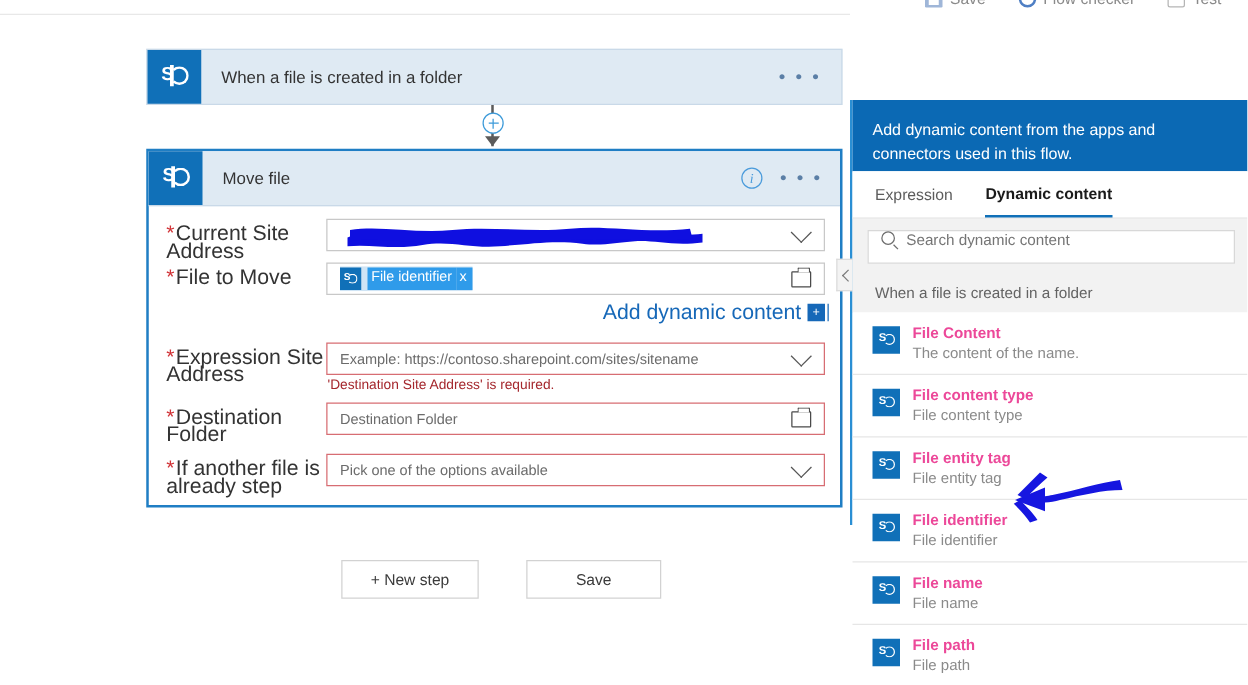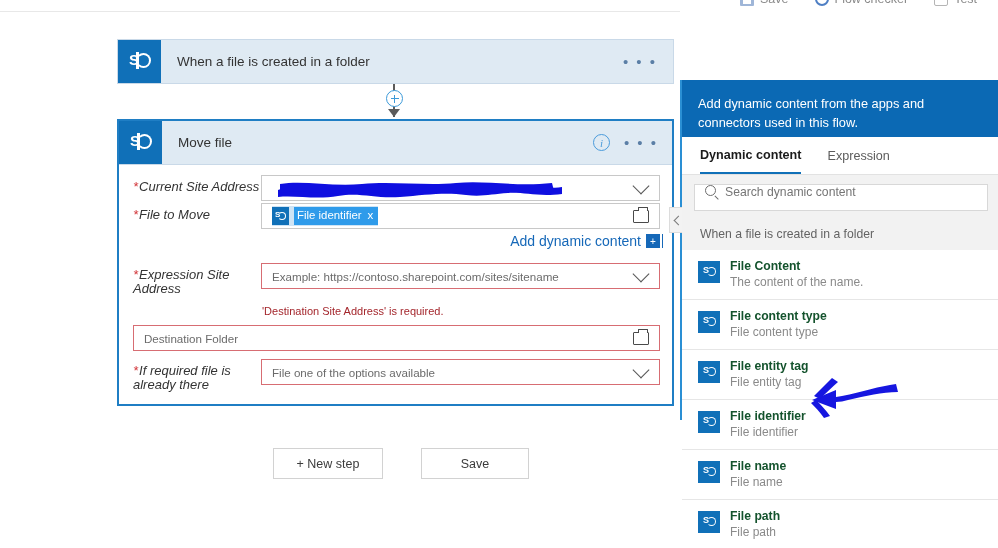--- a/index.html
+++ b/index.html
@@ -182,25 +182,24 @@
 
   .form { padding: 10px 0 0 0; }
   .row {
     display: flex;
     padding: 0 12px 0 14px;
     margin-bottom: 2px;
   }
   .lbl {
     width: 128px;
     flex: 0 0 128px;
-    font-size: 13px;
+    font-size: 17px;
     color: #333333;
     line-height: 14px;
     padding-top: 5px;
-    font-style: italic;
   }
   .req { color: #d13438; margin-right: 1px; }
   .fld { flex: 1 1 auto; }
 
   .input {
     height: 26px;
     border: 1px solid #c8c8c8;
     background: #ffffff;
     display: flex;
     align-items: center;
@@ -232,21 +231,21 @@
     content: ""; position: absolute;
     left: 4px; top: -4px; width: 8px; height: 3px;
     border: 1.3px solid #4a4a4a;
     border-bottom: none;
     border-top-left-radius: 1px; border-top-right-radius: 1px;
     background: #ffffff;
   }
   .errmsg {
     color: #a4262c;
     font-size: 11px;
-    margin-top: 16px;
+    margin-top: 2px;
     padding-left: 1px;
   }
 
   
   .scribble-wrap { position: relative; width: 100%; height: 26px; }
   .scribble {
     position: absolute;
     left: 4px; top: 3px;
   }
 
@@ -288,21 +287,21 @@
     line-height: 13px;
     cursor: pointer;
   }
   .adc-row {
     display: flex;
     justify-content: flex-end;
     align-items: center;
     margin-top: 4px;
     gap: 5px;
   }
-  .adc-link { color: #1668b8; font-size: 14px; }
+  .adc-link { color: #1668b8; font-size: 17px; }
   .adc-btn {
     width: 14px; height: 14px;
     background: #1668b8;
     color: #ffffff;
     font-size: 10px;
     display: flex; align-items: center; justify-content: center;
     position: relative;
   }
   .adc-btn::after {
     content: ""; position: absolute; right: -3px; top: 0;
@@ -418,21 +417,21 @@
     flex: 0 0 auto;
     margin: 2px 10px 0 0;
   }
   .dc-ico .s { position: absolute; left: 5px; top: 4px; color: #fff; font-size: 9px; font-weight: bold; }
   .dc-ico .r {
     position: absolute; right: 4px; top: 6px;
     width: 9px; height: 9px; border: 1.3px solid #fff; border-radius: 50%;
     border-left-color: transparent; box-sizing: border-box;
   }
   .dc-text { display: flex; flex-direction: column; gap: 1px; }
-  .dc-title { font-size: 12.2px; font-weight: bold; color: #14532d; line-height: 15px; }
+  .dc-title { font-size: 12.2px; font-weight: bold; color: #ec4899; line-height: 15px; }
   .dc-desc { font-size: 12px; color: #8a8a8a; line-height: 15px; }
 
   .panel-collapse {
     position: absolute;
     left: -13px; top: 127px;
     width: 13px; height: 26px;
     background: #f3f3f3;
     border: 1px solid #dcdcdc;
     border-right: none;
     box-sizing: border-box;
@@ -558,57 +557,60 @@
         <div class="fld">
           <div class="input error">
             <div class="ph">Example: https://contoso.sharepoint.com/sites/sitename</div>
             <div class="chev"></div>
           </div>
           <div class="errmsg">'Destination Site Address' is required.</div>
         </div>
       </div>
 
       <div class="row" style="margin-top:8px;">
+        <div class="lbl">
+          <span class="req">*</span><span>Destination Folder</span>
+        </div>
         <div class="fld">
           <div class="input error">
             <div class="ph">Destination Folder</div>
             <div class="folder-ico"></div>
           </div>
         </div>
       </div>
 
       <div class="row" style="margin-top:8px;">
         <div class="lbl">
-          <span class="req">*</span><span>If required file is already there</span>
+          <span class="req">*</span><span>If another file is already step</span>
         </div>
         <div class="fld">
           <div class="input error">
-            <div class="ph">File one of the options available</div>
+            <div class="ph">Pick one of the options available</div>
             <div class="chev"></div>
           </div>
         </div>
       </div>
 
     </div>
   </div>
 
   <div class="btn-row">
     <div class="btn newstep">+ New step</div>
     <div class="btn save">Save</div>
   </div>
 </div>
 
 <div class="panel">
   <div class="panel-collapse"></div>
 
   <div class="panel-head">Add dynamic content from the apps and connectors used in this flow.</div>
 
   <div class="panel-tabs">
+    <div class="tab">Expression</div>
     <div class="tab active">Dynamic content</div>
-    <div class="tab">Expression</div>
   </div>
 
   <div class="search-wrap">
     <div class="search-box">
       <span class="mag"></span>
       <span class="search-ph">Search dynamic content</span>
     </div>
   </div>
 
   <div class="group-head">When a file is created in a folder</div>

